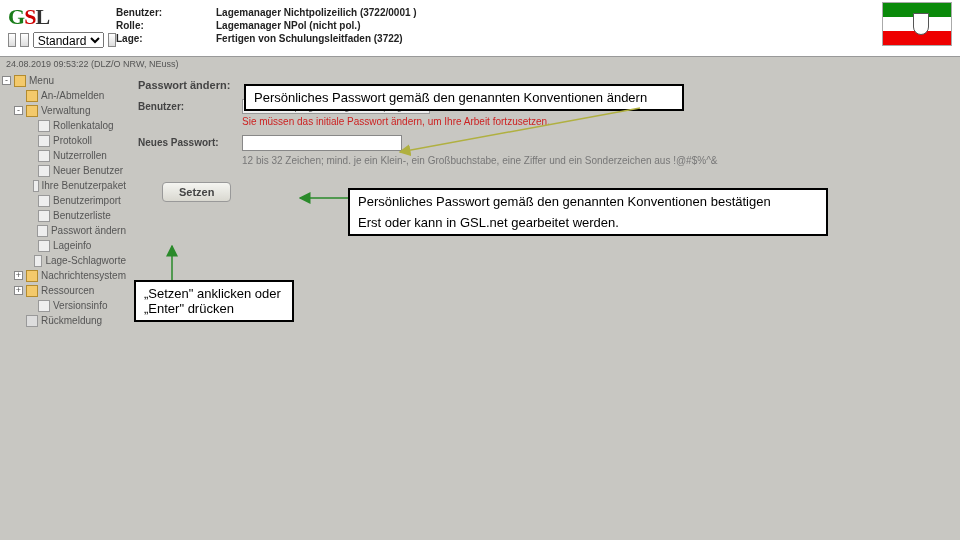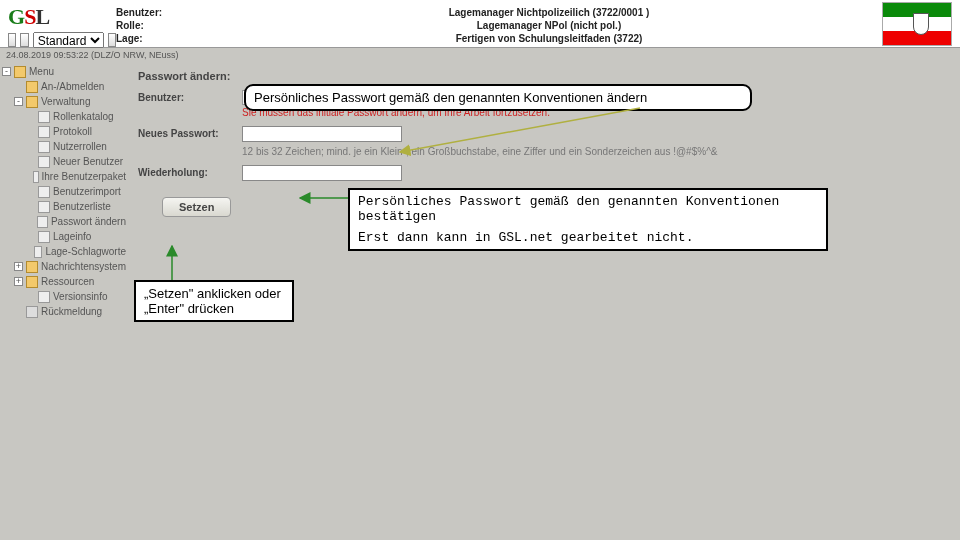--- a/index.html
+++ b/index.html
@@ -8,21 +8,21 @@
     font-size: 11px;
     background: #c8c7c2;
     width: 960px;
     height: 540px;
     overflow: hidden;
     position: relative;
   }
   
   .header {
     background: #fff;
-    height: 48px;
+    height: 57px;
     display: flex;
     align-items: flex-start;
     padding: 2px 4px;
     border-bottom: 1px solid #999;
   }
   .logo { width: 112px; }
   .gsl {
     font-family: "Comic Sans MS", cursive;
     font-size: 22px;
     font-weight: bold;
@@ -34,21 +34,21 @@
   .gsl .l { color: #333; }
   .ip-row { display:flex; align-items:center; gap:4px; margin-top:2px; padding-left:4px;}
   .ip-row select { font-size:12px; height:16px; }
   .minibtn {
     width: 14px; height: 14px; border:1px solid #888;
     background: linear-gradient(#fff,#ddd);
     display:inline-block;
   }
   .meta-labels { width: 100px; padding-top:4px; font-weight:bold; color:#222; font-size:10px;}
   .meta-labels div { line-height:13px; }
-  .meta-values { flex:1; padding-top:4px; font-weight:bold; color:#222; font-size:10px;text-align:center;}
+  .meta-values { flex:1; padding-top:4px; font-weight:bold; color:#222; font-size:10px;}
   .meta-values div { line-height:13px; }
   .flag {
     width: 70px; height: 44px; margin-left:auto; margin-right:4px;
     background: linear-gradient(to bottom, #0a8a0a 0%, #0a8a0a 33%, #fff 33%, #fff 66%, #e00 66%, #e00 100%);
     position:relative;
     border:1px solid #aaa;
   }
   .flag-emblem {
     position:absolute; left:30px; top:10px; width:16px; height:22px;
     background:#fff; border:1px solid #555; border-radius:0 0 8px 8px;
@@ -257,38 +257,32 @@
         <div class="notice">Sie müssen das initiale Passwort ändern, um Ihre Arbeit fortzusetzen.</div>
       </div>
     </div>
     <div class="form-row">
       <div class="form-label">Neues Passwort:</div>
       <div class="form-field">
         <input type="password" class="pw-input" id="pw1" style="">
         <div class="hint">12 bis 32 Zeichen; mind. je ein Klein-, ein Großbuchstabe, eine Ziffer und ein Sonderzeichen aus !@#$%^&amp;</div>
       </div>
     </div>
-    <div class="form-row">
-      <div class="form-label">Wiederholung:</div>
-      <div class="form-field">
-        <input type="password" class="pw-input" id="pw2" style="">
-      </div>
-    </div>
     <div>
       <span class="setzen-btn" id="setzen">Setzen</span>
     </div>
   </div>
 </div>
 
-<div class="callout" style="left:244px; top:84px; width:508px;border-radius:9px;">
+<div class="callout" style="left:244px; top:84px; width:440px;">
   <span>Persönliches Passwort gemäß den genannten Konventionen ändern</span>
 </div>
-<div class="callout" style="left:348px; top:188px; width:480px;font-family:Liberation Mono, monospace;">
+<div class="callout" style="left:348px; top:188px; width:480px;">
   <div>Persönliches Passwort gemäß den genannten Konventionen bestätigen</div>
-  <div class="line2">Erst dann kann in GSL.net gearbeitet nicht.</div>
+  <div class="line2">Erst oder kann in GSL.net gearbeitet werden.</div>
 </div>
 <div class="callout" style="left:134px; top:280px; width:160px;">
   <div>„Setzen" anklicken oder</div>
   <div>„Enter" drücken</div>
 </div>
 
 <svg class="arrows">
   <defs>
     <marker id="ah-green" markerWidth="8" markerHeight="8" refX="7" refY="4" orient="auto">
       <path d="M0,0 L8,4 L0,8 z" fill="#2a8a2a"></path>

